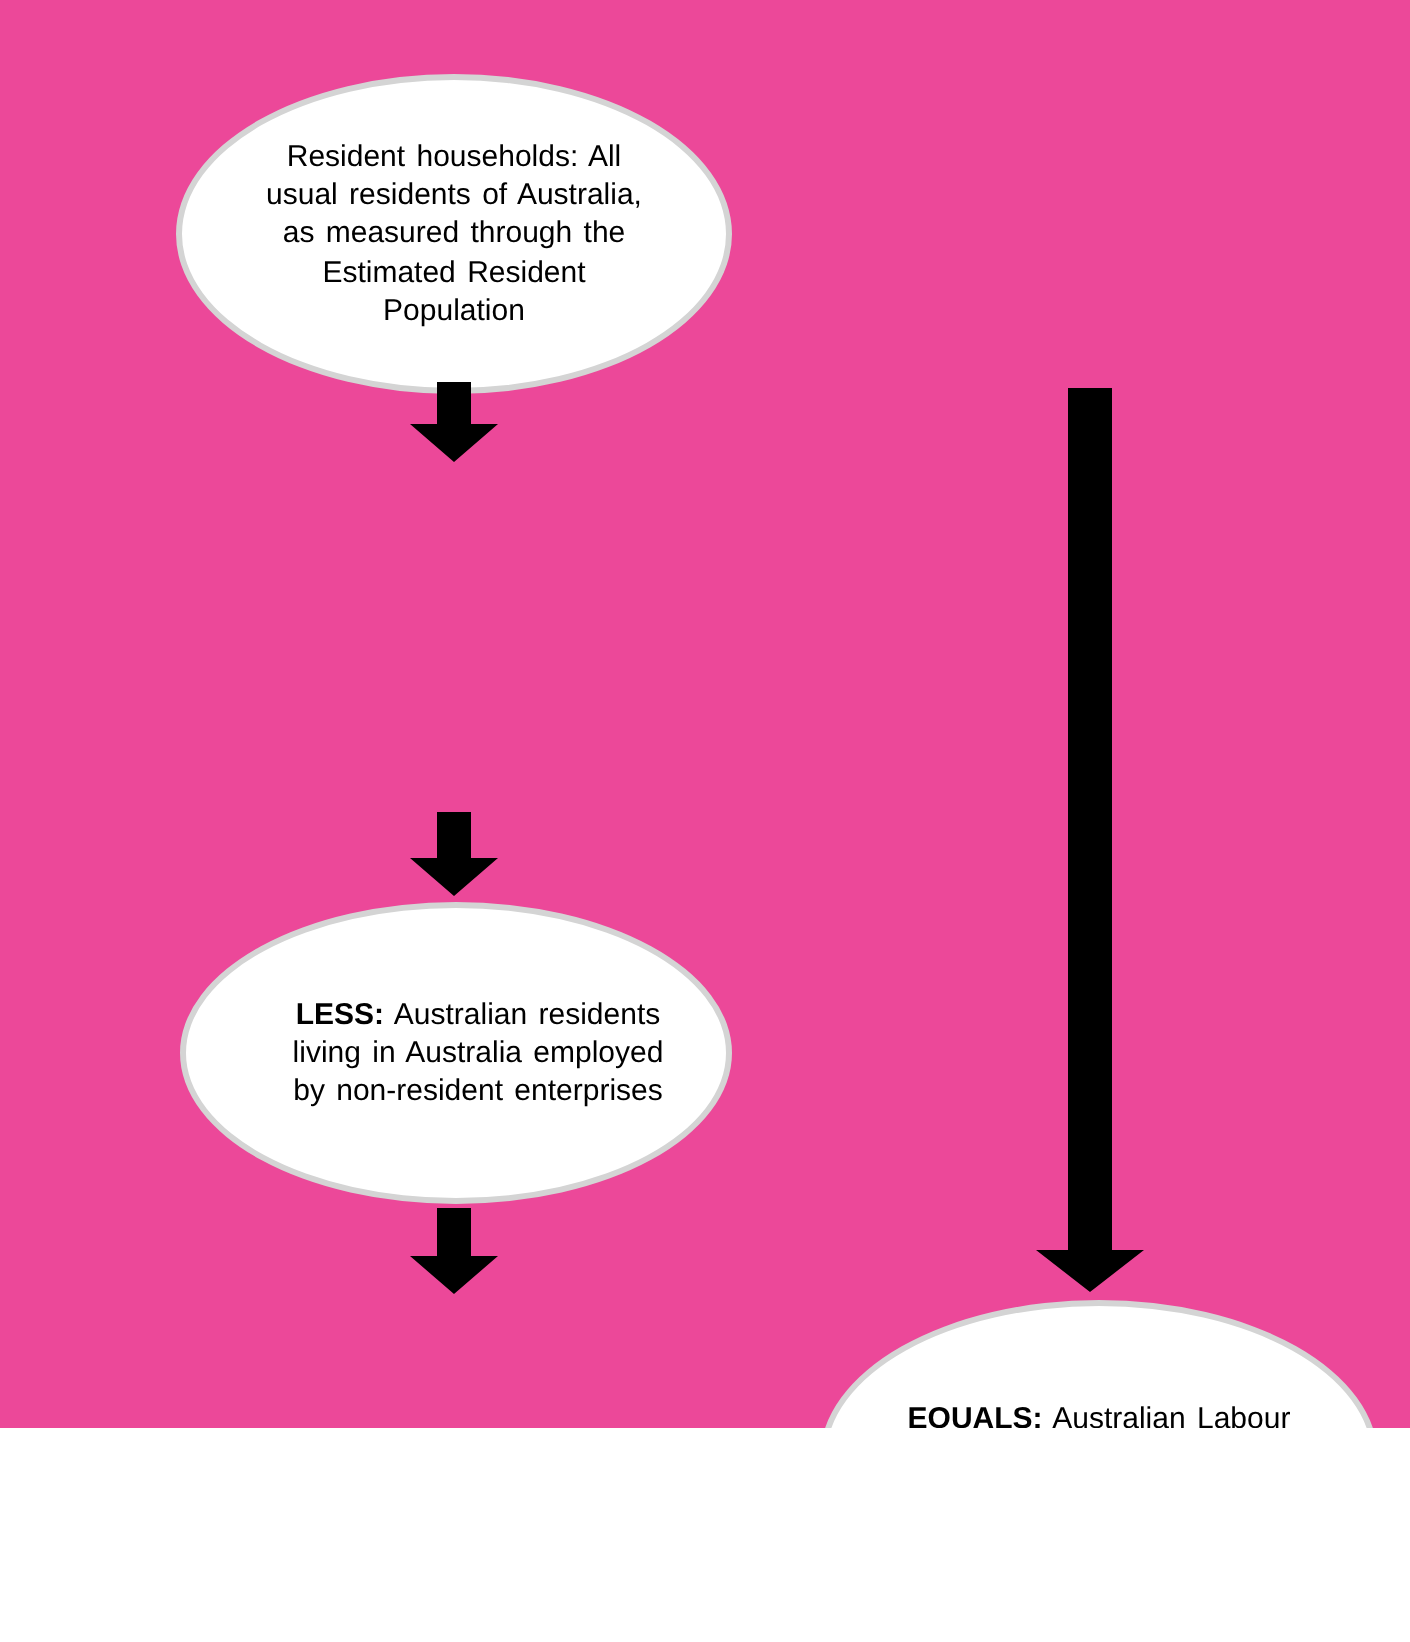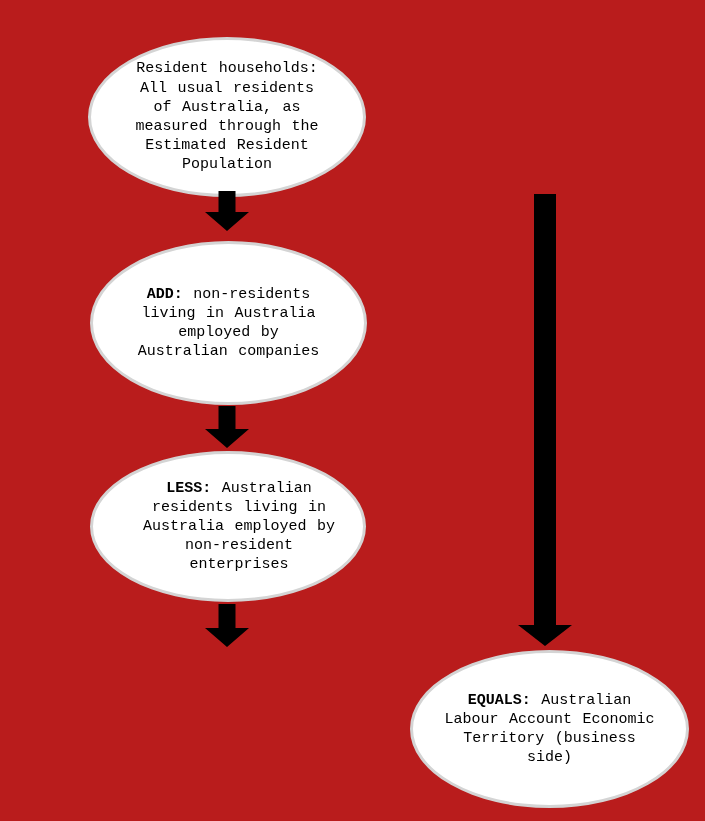--- a/index.html
+++ b/index.html
@@ -3,23 +3,23 @@
 <meta charset="utf-8">
 <style>
   html, body {
     margin: 0;
     padding: 0;
     background: #ffffff;
   }
   .canvas {
     position: relative;
     width: 705px;
-    height: 821px;
-    background: #b91c1c;
-    font-family: Liberation Mono, monospace;
+    height: 714px;
+    background: #ec4899;
+    font-family: Liberation Sans, sans-serif;
     color: #000000;
     overflow: hidden;
   }
   .node {
     position: absolute;
     border: 3px solid #d4d4d4;
     border-radius: 50%;
     background: #ffffff;
     display: flex;
     align-items: center;
@@ -65,26 +65,20 @@
     <div class="node-text t1">
       <span class="prefix"></span>
       <span>Resident households:  All usual residents of Australia, as measured through the Estimated Resident Population</span>
     </div>
   </div>
 
   <svg class="arrow a1" width="44" height="40" viewBox="0 0 44 40">
     <polygon points="13.5,0 30.5,0 30.5,21 44,21 22,40 0,21 13.5,21" fill="#000000"></polygon>
   </svg>
 
-  <div class="node e2">
-    <div class="node-text t2">
-      <span class="prefix">ADD:</span>
-      <span>non-residents living in Australia employed by Australian companies</span>
-    </div>
-  </div>
 
   <svg class="arrow a2" width="44" height="42" viewBox="0 0 44 42">
     <polygon points="13.5,0 30.5,0 30.5,23 44,23 22,42 0,23 13.5,23" fill="#000000"></polygon>
   </svg>
 
   <div class="node e3">
     <div class="node-text t3">
       <span class="prefix">LESS:</span>
       <span>Australian residents living in Australia employed by non-resident enterprises</span>
     </div>

